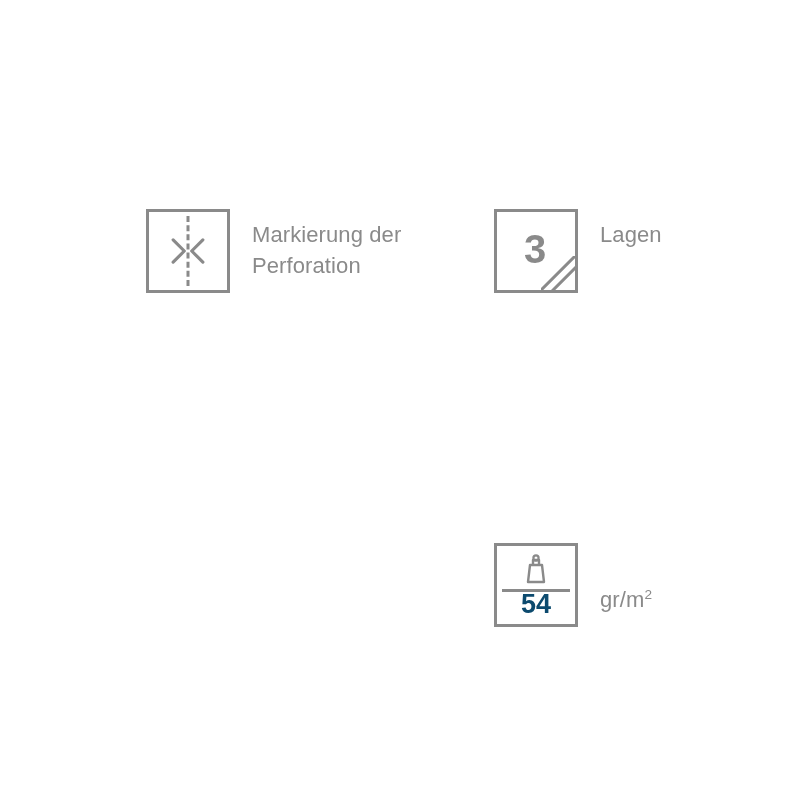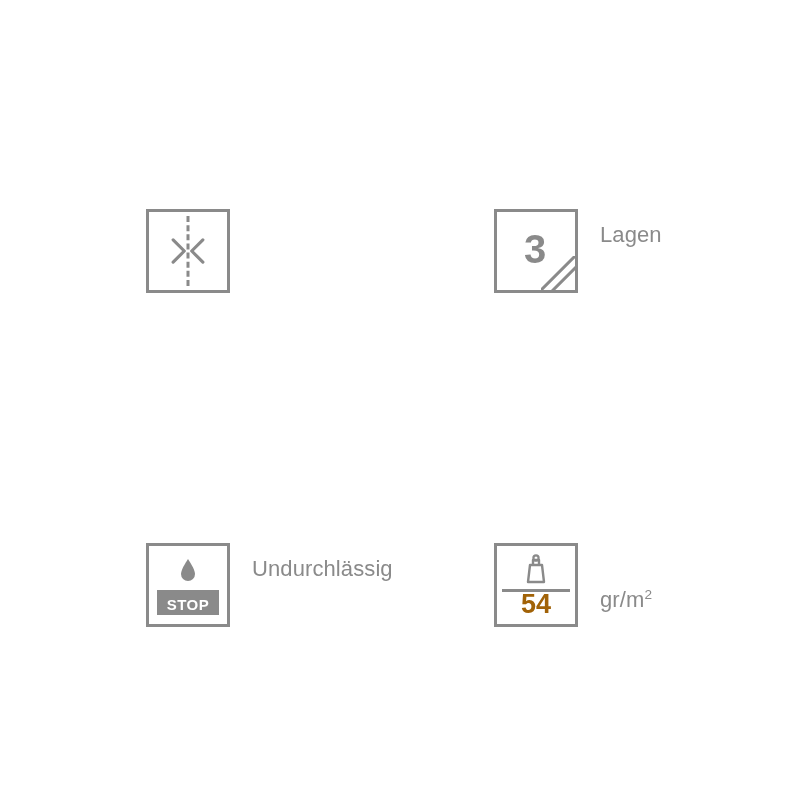--- a/index.html
+++ b/index.html
@@ -155,59 +155,53 @@
     height: 3px;
     background: #8a8a8a;
   }
   .gram-number {
     position: absolute;
     left: 0; right: 0;
     bottom: 5px;
     text-align: center;
     font-size: 27px;
     font-weight: bold;
-    color: #a16207;
+    color: #0c4a6e;
     line-height: 30px;
   }
 </style>
 </head>
 <body>
 
 <div class="sheet">
 
   <div class="feature f0">
     <div class="icon-box">
       <div class="perf-dashed"></div>
       <svg class="perf-arrows" viewBox="0 0 84 84">
         <polyline points="26,30 38,42 26,54" fill="none" stroke="#8a8a8a" stroke-width="3.4" stroke-linecap="round" stroke-linejoin="round"></polyline>
         <polyline points="58,30 46,42 58,54" fill="none" stroke="#8a8a8a" stroke-width="3.4" stroke-linecap="round" stroke-linejoin="round"></polyline>
       </svg>
     </div>
+    <div class="label">Markierung der
+Perforation</div>
   </div>
 
   <div class="feature f1">
     <div class="icon-box">
       <div class="ply-number">3</div>
       <div class="ply-corner">
         <i class="b1"></i>
         <i class="b2"></i>
       </div>
     </div>
     <div class="label">Lagen</div>
   </div>
 
   <div class="feature f2">
-    <div class="icon-box">
-      <svg class="drop" viewBox="0 0 18 24">
-        <path d="M9 1 C9 1 16 11 16 16 A7 7 0 0 1 2 16 C2 11 9 1 9 1 Z" fill="#8a8a8a"></path>
-      </svg>
-      <div class="stop-bar"></div>
-      <div class="stop-badge">STOP</div>
-    </div>
-    <div class="label">Undurchlässig</div>
   </div>
 
   <div class="feature f3">
     <div class="icon-box">
       <div class="gram-top">
         <svg width="34" height="34" viewBox="0 0 34 34">
           <path d="M11 13 L23 13 L25 30 L9 30 Z" fill="none" stroke="#8a8a8a" stroke-width="2.4" stroke-linejoin="round"></path>
           <path d="M14 13 L14 8 L20 8 L20 13" fill="none" stroke="#8a8a8a" stroke-width="2.4" stroke-linejoin="round"></path>
           <circle cx="17" cy="6" r="2.6" fill="none" stroke="#8a8a8a" stroke-width="2.2"></circle>
         </svg>

